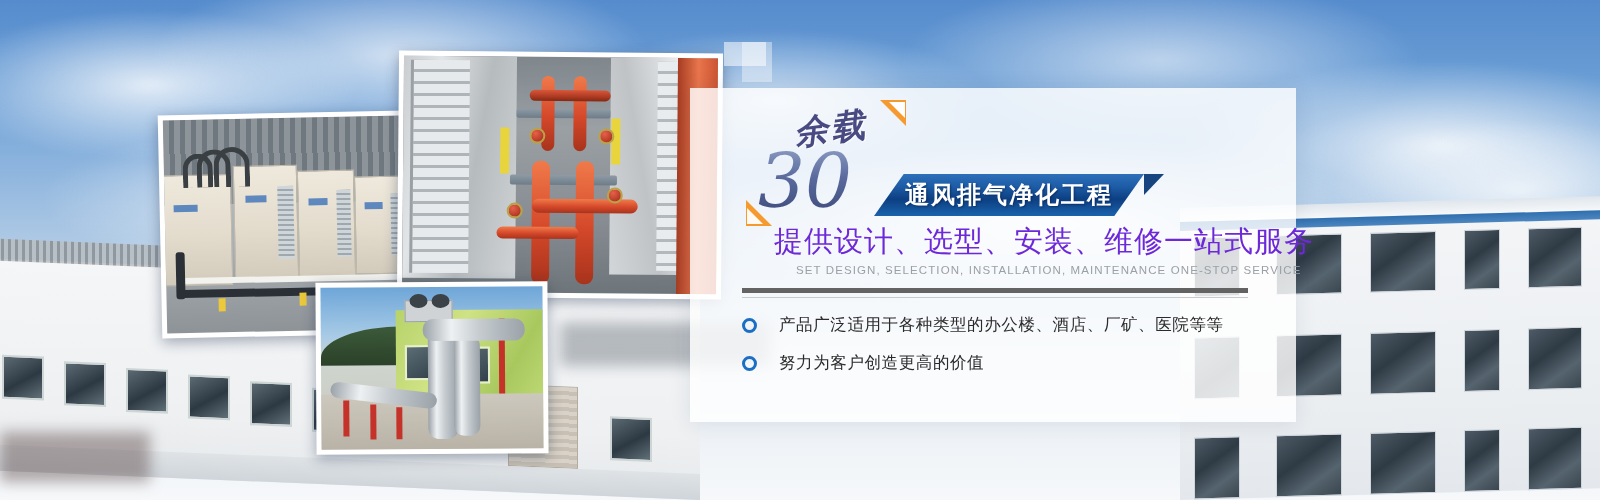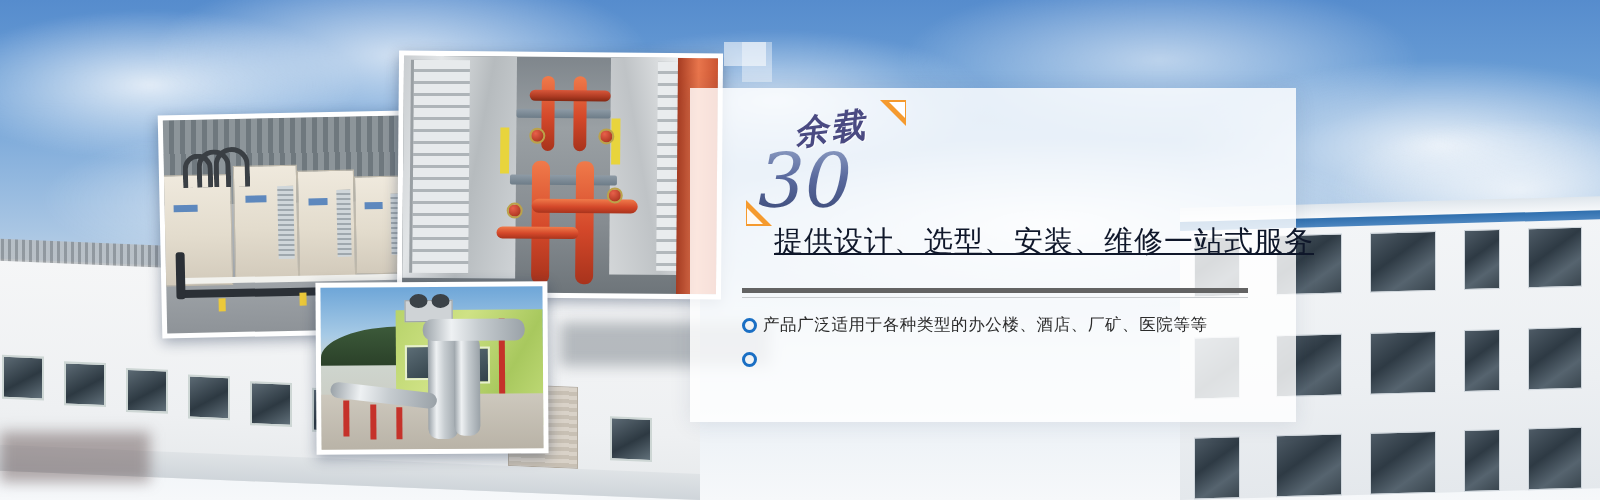--- a/index.html
+++ b/index.html
@@ -279,41 +279,41 @@
   }
   .ribbon-tail {
     position:absolute; right:-4px; top:0; width:0; height:0;
     border-top:21px solid #16447f; border-bottom:21px solid transparent;
     border-right:20px solid transparent;
   }
 
   
   .tagline {
     position:absolute; left:84px; top:134px; width:500px;
-    font-size:29px; color:#0f172a; letter-spacing:1px; white-space:nowrap;text-decoration:underline;
+    font-size:29px; color:#6d28d9; letter-spacing:1px; white-space:nowrap;
   }
   .tagline-en {
     position:absolute; left:106px; top:176px;
     font-size:11.5px; color:#9aa0a6; letter-spacing:1.1px; white-space:nowrap;
   }
 
   
   .divider { position:absolute; left:52px; top:200px; width:506px; height:10px; }
   .divider .thick { position:absolute; left:0; top:0; width:100%; height:5px; background:#636363; }
   .divider .thin  { position:absolute; left:0; top:9px; width:100%; height:1px; background:#c8cbce; }
 
   
   .bullets { position:absolute; left:52px; top:226px; width:540px; }
   .bullet { display:flex; align-items:center; margin-bottom:16px; }
   .bullet .ring {
     width:15px; height:15px; border-radius:50%;
     border:3px solid #1a6fc4; background:transparent; flex:0 0 auto;
   }
   .bullet .btxt {
-    margin-left:6px; font-size:16.5px; color:#2b2b2b; letter-spacing:.6px;
+    margin-left:22px; font-size:16.5px; color:#2b2b2b; letter-spacing:.6px;
   }
 </style>
 </head>
 <body>
 
 <div id="stage">
 
   <div class="sky">
     <div class="cloud c1"></div>
     <div class="cloud c2"></div>
@@ -446,32 +446,40 @@
   <div class="panel">
 
     <div class="badge">
       <div class="arrow-tr"></div>
       <div class="yuzai">余载</div>
       <div class="num20">30</div>
       <div class="arrow-bl"></div>
     </div>
 
 
+    <div class="ribbon-wrap">
+      <div class="ribbon">
+        <span>通风排气净化工程</span>
+      </div>
+      <div class="ribbon-tail"></div>
+    </div>
 
     <div class="tagline">提供设计、选型、安装、维修一站式服务</div>
+    <div class="tagline-en">SET DESIGN, SELECTION, INSTALLATION, MAINTENANCE ONE-STOP SERVICE</div>
 
     <div class="divider">
       <div class="thick"></div>
       <div class="thin"></div>
     </div>
 
     <div class="bullets">
       <div class="bullet">
         <div class="ring"></div>
         <div class="btxt">产品广泛适用于各种类型的办公楼、酒店、厂矿、医院等等</div>
       </div>
       <div class="bullet">
         <div class="ring"></div>
+        <div class="btxt">努力为客户创造更高的价值</div>
       </div>
     </div>
 
   </div>
 </div>
 
 </body></html>

